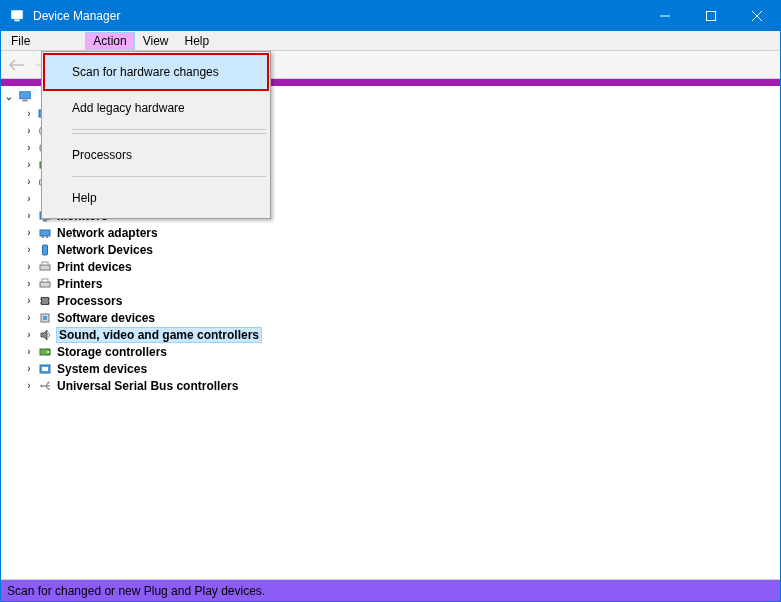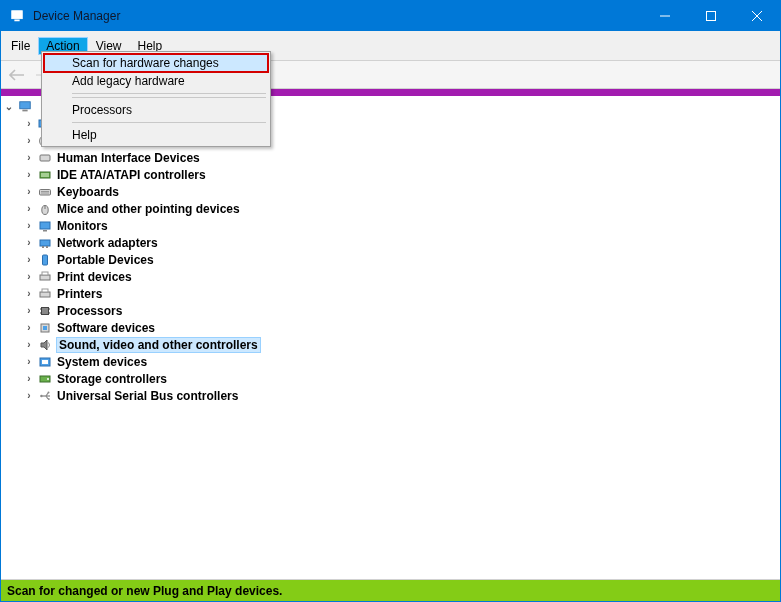--- a/index.html
+++ b/index.html
@@ -13,56 +13,57 @@
     overflow: hidden;
     position: relative;
     display: flex;
     flex-direction: column;
     border: 1px solid #0078d7;
   }
   
   .titlebar {
     height: 30px;
     background: #0078d7;
-    color: #0f172a;
+    color: #ffffff;
     display: flex;
     align-items: center;
     padding: 0 0 0 8px;
   }
   .titlebar .app-icon {
     width: 16px; height: 16px;
     margin-right: 8px;
     display: flex; align-items:center; justify-content:center;
   }
   .titlebar .title-text { font-size: 12px; }
   .titlebar .spacer { flex: 1; }
   .titlebar .win-btn {
     width: 46px; height: 30px;
     display:flex; align-items:center; justify-content:center;
     color:#fff;
   }
 
   
   .menubar {
-    height: 30px;
+    height: 20px;
     background: #f0f0f0;
     border-bottom: 1px solid #d1d1d1;
     display:flex;
     align-items:center;
     padding: 0 2px;
   }
   .menubar .menu-item {
     padding: 2px 8px;
     font-size: 12px;
     color: #000;
   }
   .menubar .menu-item.active {
-    background: #0ea5e9;
+    background: #f0abfc;
     border: 1px solid #99d1ff;
     padding: 1px 7px;
+    margin-left: 47px;
   }
 
   
   .toolbar {
     height: 28px;
     background: #f5f5f5;
     border-bottom: 1px solid #d1d1d1;
     display:flex;
     align-items:center;
     padding: 0 4px;
@@ -126,21 +127,21 @@
     top:50px;
     left:40px;
     width:230px;
     background:#f0f0f0;
     border:1px solid #a0a0a0;
     box-shadow: 2px 2px 3px rgba(0,0,0,0.25);
     z-index:100;
     padding:2px;
   }
   .dropdown .dd-item {
-    height:18px;
+    height:36px;
     display:flex;
     align-items:center;
     padding:0 8px 0 28px;
     font-size:12px;
     color:#000;
     position:relative;
   }
   .dropdown .dd-item.highlighted {
     background:#cce8ff;
     outline:2px solid #d40000;
@@ -149,26 +150,25 @@
   .dropdown .dd-sep {
     height:1px;
     background:#c8c8c8;
     margin:3px 2px 3px 28px;
   }
 
   
   .statusbar {
     height:22px;
     border-top:1px solid #d1d1d1;
-    background:#84cc16;
+    background:#8b5cf6;
     display:flex;
     align-items:center;
     padding:0 6px;
     font-size:12px;
-    font-weight:bold;
   }
 </style>
 </head>
 <body>
 
 <div class="titlebar">
   <span class="app-icon">
     <svg width="14" height="14" viewBox="0 0 16 16">
         <rect x="2" y="2" width="12" height="9" fill="#fff" stroke="#fff" stroke-width="1"></rect>
         <rect x="5" y="12" width="6" height="2" fill="#fff"></rect>
@@ -311,21 +311,21 @@
           </span>
           <span class="dev-label">Network adapters</span>
         </div>
         <div class="tree-row child">
           <span class="exp collapsed"></span>
           <span class="dev-icon">
             <svg width="14" height="14">
               <rect x="4.5" y="2" width="5" height="10" rx="1" fill="#4ea0e6" stroke="#2a6fb0"></rect>
             </svg>
           </span>
-          <span class="dev-label">Portable Devices</span>
+          <span class="dev-label">Network Devices</span>
         </div>
         <div class="tree-row child">
           <span class="exp collapsed"></span>
           <span class="dev-icon">
             <svg width="14" height="14">
               <rect x="2" y="5" width="10" height="5" fill="#d8d8d8" stroke="#777"></rect>
               <rect x="4" y="2" width="6" height="3" fill="#fff" stroke="#999"></rect>
             </svg>
           </span>
           <span class="dev-label">Print devices</span>
@@ -364,41 +364,41 @@
           <span class="dev-label">Software devices</span>
         </div>
         <div class="tree-row child selected">
           <span class="exp collapsed"></span>
           <span class="dev-icon">
             <svg width="14" height="14">
               <path d="M3 5 L6 5 L9 2 L9 12 L6 9 L3 9 Z" fill="#888" stroke="#555"></path>
               <path d="M10.5 4.5 Q12.5 7 10.5 9.5" fill="none" stroke="#888"></path>
             </svg>
           </span>
-          <span class="dev-label">Sound, video and other controllers</span>
+          <span class="dev-label">Sound, video and game controllers</span>
+        </div>
+        <div class="tree-row child">
+          <span class="exp collapsed"></span>
+          <span class="dev-icon">
+            <svg width="14" height="14">
+              <rect x="2" y="4" width="10" height="6" fill="#6ab04c" stroke="#3a6e2a"></rect>
+              <circle cx="10" cy="7" r="1" fill="#fff"></circle>
+            </svg>
+          </span>
+          <span class="dev-label">Storage controllers</span>
         </div>
         <div class="tree-row child">
           <span class="exp collapsed"></span>
           <span class="dev-icon">
             <svg width="14" height="14">
               <rect x="2" y="3" width="10" height="8" fill="#4ea0e6" stroke="#2a6fb0"></rect>
               <rect x="4" y="5" width="6" height="4" fill="#fff"></rect>
             </svg>
           </span>
           <span class="dev-label">System devices</span>
-        </div>
-        <div class="tree-row child">
-          <span class="exp collapsed"></span>
-          <span class="dev-icon">
-            <svg width="14" height="14">
-              <rect x="2" y="4" width="10" height="6" fill="#6ab04c" stroke="#3a6e2a"></rect>
-              <circle cx="10" cy="7" r="1" fill="#fff"></circle>
-            </svg>
-          </span>
-          <span class="dev-label">Storage controllers</span>
         </div>
         <div class="tree-row child">
           <span class="exp collapsed"></span>
           <span class="dev-icon">
             <svg width="14" height="14">
               <circle cx="3.5" cy="7" r="1.3" fill="#888"></circle>
               <line x1="4.5" y1="7" x2="12" y2="7" stroke="#888" stroke-width="1.3"></line>
               <line x1="8" y1="7" x2="10" y2="4" stroke="#888" stroke-width="1.2"></line>
               <circle cx="10.5" cy="3.5" r="1" fill="#888"></circle>
               <line x1="8" y1="7" x2="10" y2="10" stroke="#888" stroke-width="1.2"></line>

